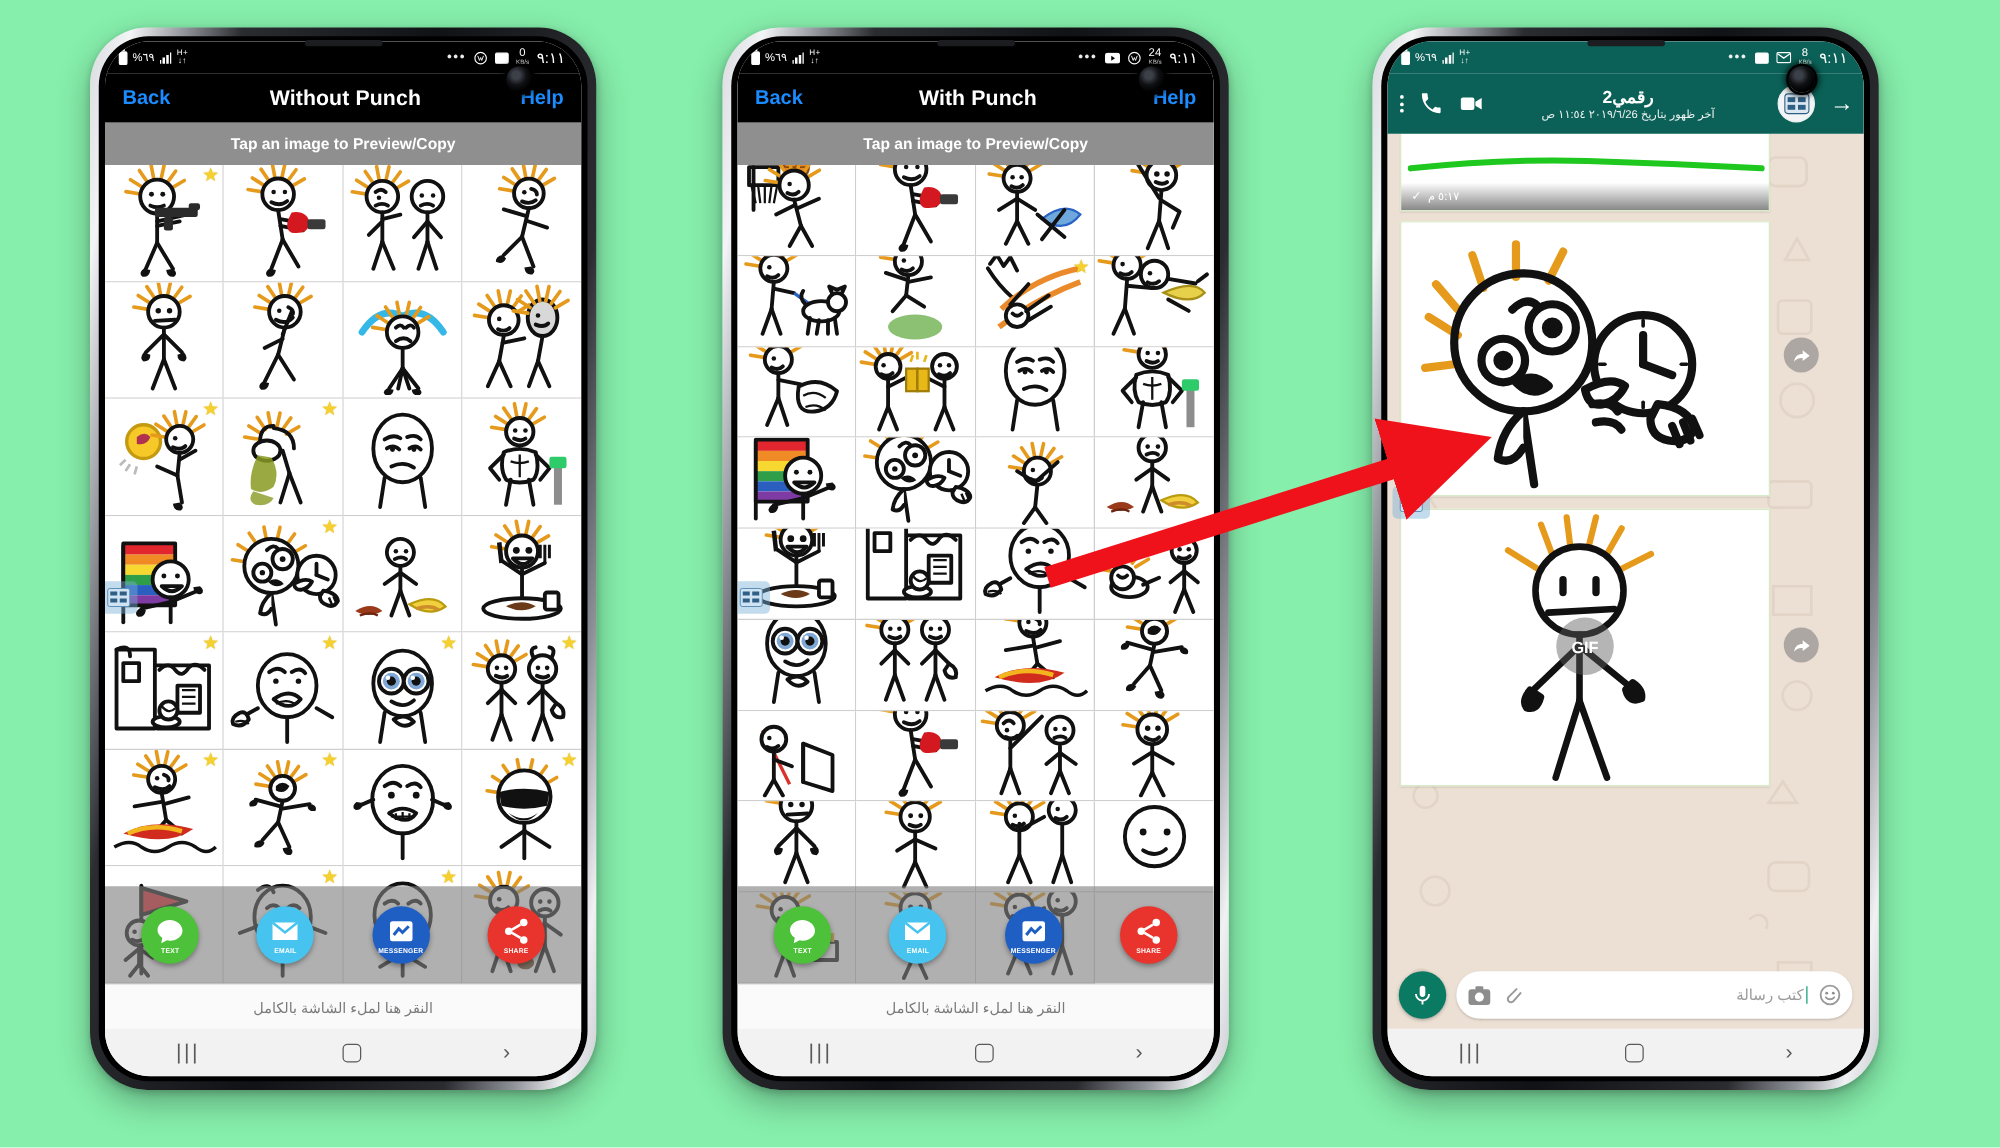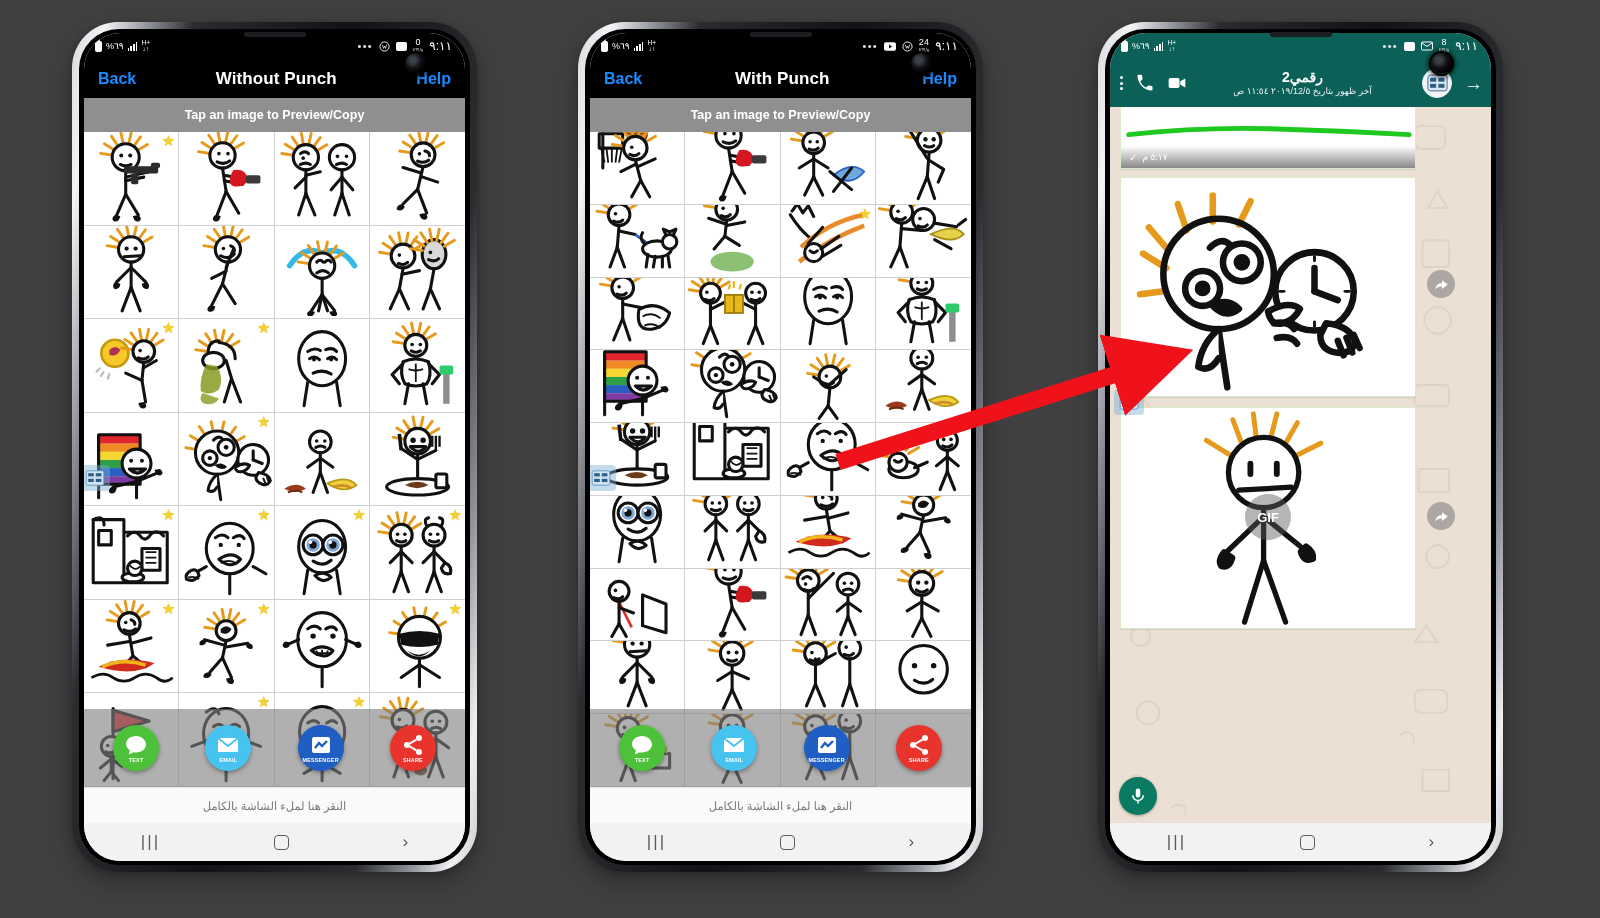--- a/index.html
+++ b/index.html
@@ -2,21 +2,21 @@
 <html><head>
 <meta charset="utf-8">
 <style>
   * { box-sizing: border-box; margin:0; padding:0; }
   html, body {
     width:1600px; height:918px;
     background:#ffffff;
     font-family:"Liberation Sans", sans-serif;
     overflow:hidden;
   }
-  .stage { position:relative; width:1600px; height:918px; background:#404040; }
+  .stage { position:relative; width:1600px; height:918px; background:#86efac; }
 
   
   .phone {
     position:absolute;
     border-radius:46px;
     background:linear-gradient(100deg,#d8dade 0%,#f3f4f6 6%,#9a9da3 13%,#2a2c30 22%,#111216 50%,#2a2c30 78%,#8f9299 88%,#f0f1f3 95%,#c9ccd1 100%);
     padding:7px;
     box-shadow:0 10px 26px rgba(0,0,0,.30), 0 2px 6px rgba(0,0,0,.20);
   }
   .phone .bezel {
@@ -2059,21 +2059,21 @@
             </span>
           <svg class="icn" viewBox="0 0 24 24">
               <path d="M6.6 10.8c1.4 2.8 3.8 5.1 6.6 6.6l2.2-2.2c.3-.3.7-.4 1-.2 1.2.4 2.4.6 3.6.6.6 0 1 .4 1 1V20c0 .6-.4 1-1 1C11 21 3 13 3 3c0-.6.4-1 1-1h3.5c.6 0 1 .4 1 1 0 1.3.2 2.5.6 3.6.1.4 0 .8-.2 1.1l-2.3 2.1z"></path>
             </svg>
           <svg class="icn" viewBox="0 0 24 24">
               <rect x="2" y="6" width="13" height="12" rx="2"></rect>
               <path d="M16 10l6-3.5v11L16 14z"></path>
             </svg>
           <div class="wa-meta">
             <div class="wa-name">رقمي2</div>
-            <div class="wa-sub">آخر ظهور بتاريخ ٢٠١٩/12/٥ ١١:٥٤ ص</div>
+            <div class="wa-sub">آخر ظهور بتاريخ ٢٠١٩/٦/26 ١١:٥٤ ص</div>
           </div>
           <div class="wa-avatar">
             <svg viewBox="0 0 24 20">
                 <rect x="1" y="1" width="22" height="18" rx="3" fill="#dbe8f2" stroke="#2f5f85"></rect>
                 <rect x="3.5" y="4" width="7" height="4.5" fill="#2f5f85"></rect>
                 <rect x="13" y="4" width="7" height="4.5" fill="#2f5f85"></rect>
                 <rect x="3.5" y="11" width="7" height="4.5" fill="#2f5f85"></rect>
                 <rect x="13" y="11" width="7" height="4.5" fill="#2f5f85"></rect>
               </svg>
           </div>
@@ -2215,20 +2215,37 @@
           </div>
 
           <div class="wa-input">
             <div class="mic">
               <svg viewBox="0 0 24 24">
                   <rect x="9" y="2" width="6" height="12" rx="3"></rect>
                   <path d="M5 11a7 7 0 0014 0" fill="none" stroke="#fff" stroke-width="2"></path>
                   <path d="M12 18v4" stroke="#fff" stroke-width="2"></path>
                 </svg>
             </div>
+            <div class="ibox">
+              <svg width="19" height="17" viewBox="0 0 24 21">
+                  <rect x="1" y="4" width="22" height="16" rx="3"></rect>
+                  <circle cx="12" cy="12" r="4.6" fill="#fff"></circle>
+                  <rect x="8" y="1" width="8" height="4" rx="1.4"></rect>
+                </svg>
+              <svg width="16" height="17" viewBox="0 0 20 21">
+                  <path d="M16 7l-7.5 7.5a3.2 3.2 0 104.5 4.5L20 11" fill="none" stroke="#9a9a9a" stroke-width="2" stroke-linecap="round" transform="translate(-2,-3)"></path>
+                </svg>
+              <span class="ph">كتب رسالة</span>
+              <svg width="18" height="18" viewBox="0 0 24 24">
+                  <circle cx="12" cy="12" r="10" fill="none" stroke="#9a9a9a" stroke-width="2"></circle>
+                  <circle cx="8.5" cy="10" r="1.5"></circle>
+                  <circle cx="15.5" cy="10" r="1.5"></circle>
+                  <path d="M7.5 14.5a6 6 0 009 0" fill="none" stroke="#9a9a9a" stroke-width="2" stroke-linecap="round"></path>
+                </svg>
+            </div>
           </div>
         </div>
 
         <div class="sysnav">
           <span class="s">|||</span>
           <span class="o"></span>
           <span class="b">›</span>
         </div>
 
       </div>

